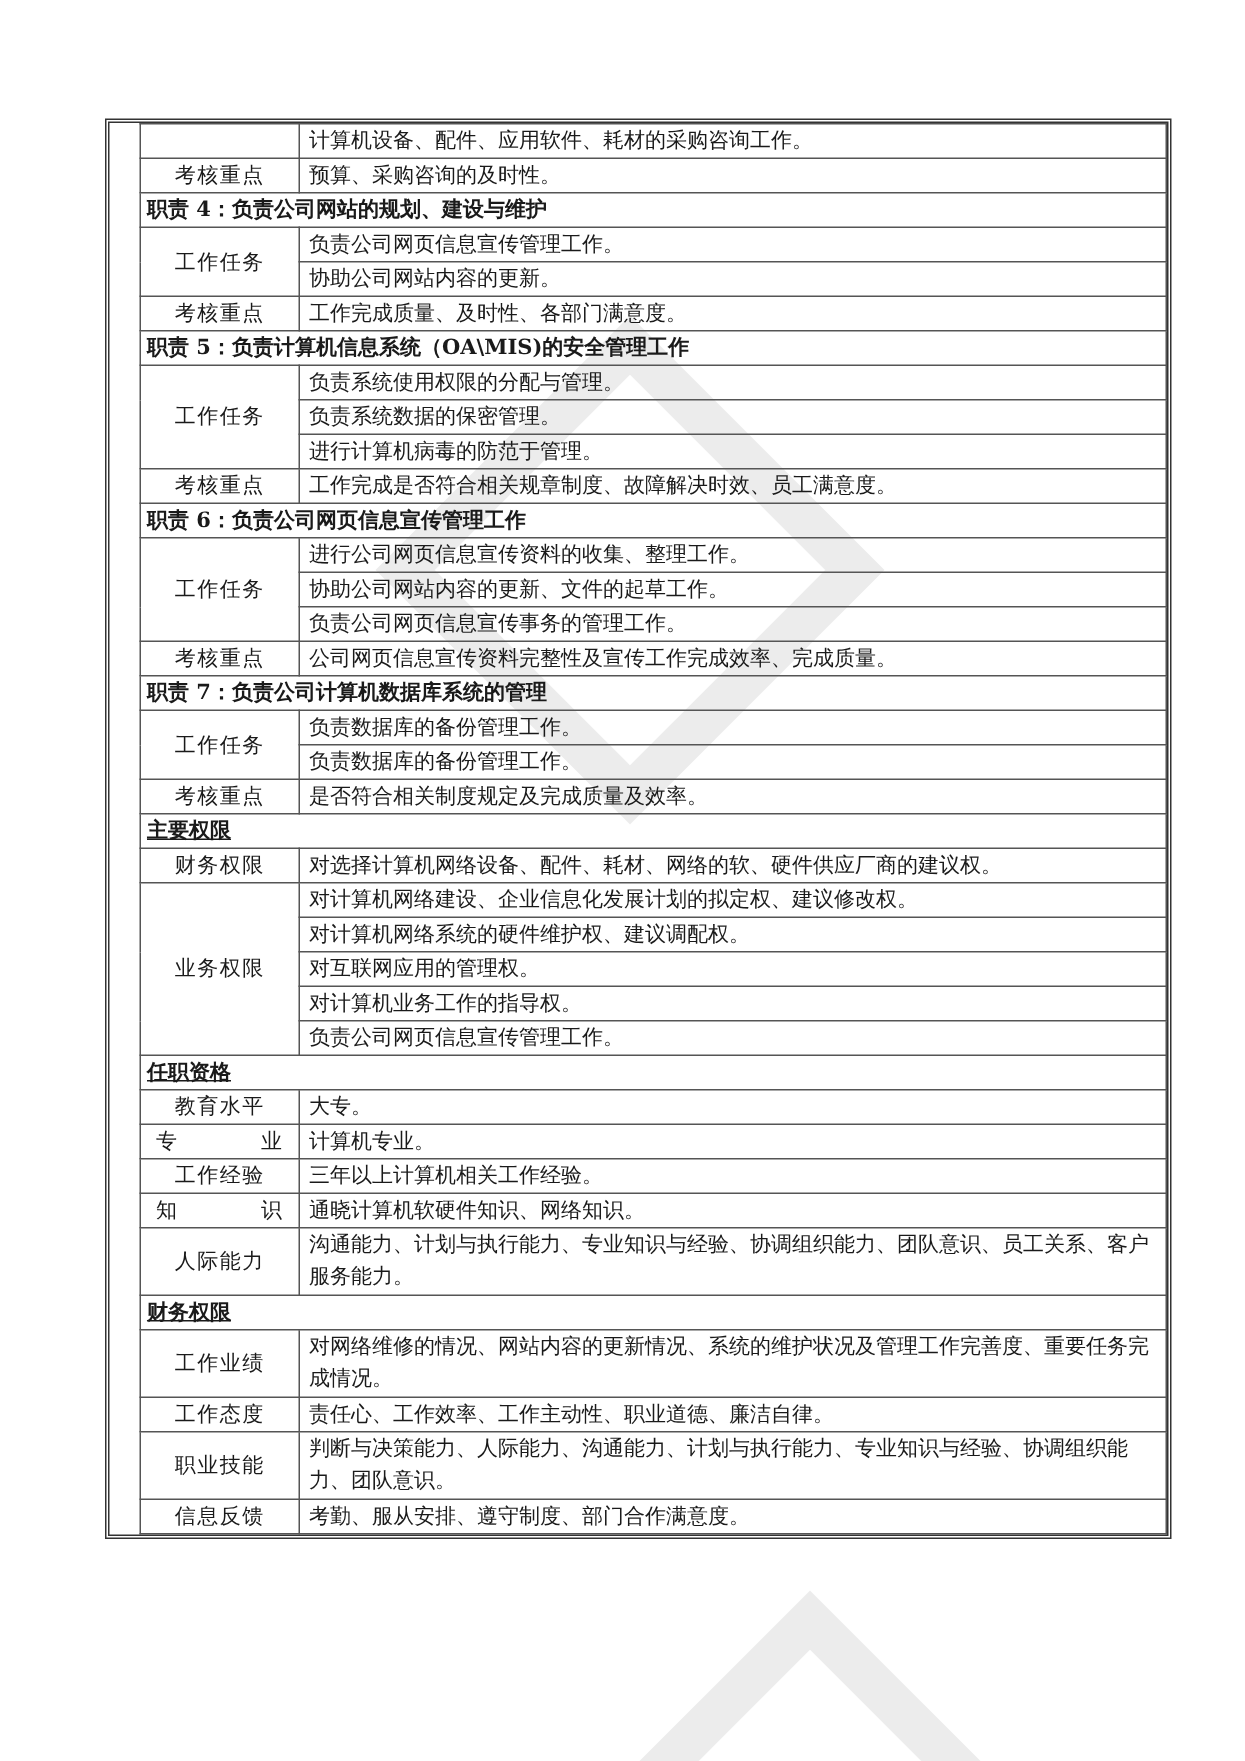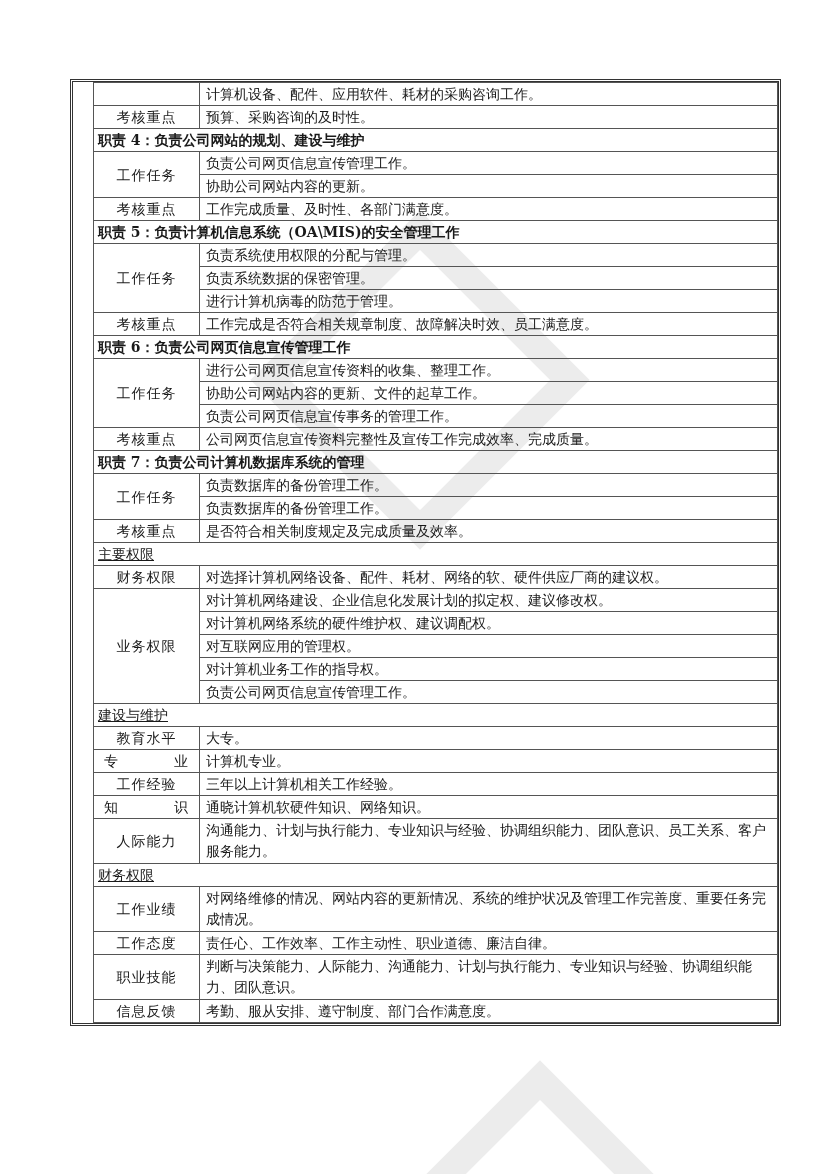--- a/index.html
+++ b/index.html
@@ -12,21 +12,21 @@
   .sheet { position: absolute; left: 70px; top: 79px; width: 711px;
            border: 3px double #333; box-sizing: border-box; padding-left: 20px; }
   table { width: 100%; border-collapse: collapse; table-layout: fixed; font-size: 14px; }
   col.c1 { width: 106px; }
   td { border: 1px solid #555; padding: 0 6px; height: 22px; line-height: 22px; vertical-align: middle; }
   td.label { text-align: center; letter-spacing: 1px; margin-top: 28px; }
   td.label.spread { text-align: justify; text-align-last: justify; padding: 0 10px; }
   td.val { text-align: left; }
   td.two { line-height: 21px; padding-top: 1px; padding-bottom: 1px; }
   tr.section td { font-weight: bold; padding-left: 4px; border-radius: 10px; }
-  tr.group td { font-weight: normal; padding-left: 4px; }
+  tr.group td { font-weight: bold; padding-left: 4px; }
   tr.group td span { text-decoration: underline; }
 </style>
 </head>
 <body>
 
 <div class="watermark wm1">
     <div class="wm-shape"></div>
   </div>
 <div class="watermark wm2">
     <div class="wm-shape"></div>
@@ -133,21 +133,21 @@
     <td class="val">对互联网应用的管理权。</td>
   </tr>
   <tr>
     <td class="val">对计算机业务工作的指导权。</td>
   </tr>
   <tr>
     <td class="val">负责公司网页信息宣传管理工作。</td>
   </tr>
 
   <tr class="group">
-    <td colspan="2"><span>建设与维护</span></td>
+    <td colspan="2"><span>任职资格</span></td>
   </tr>
   <tr>
     <td class="label">教育水平</td>
     <td class="val">大专。</td>
   </tr>
   <tr>
     <td class="label spread">专业</td>
     <td class="val">计算机专业。</td>
   </tr>
   <tr>

